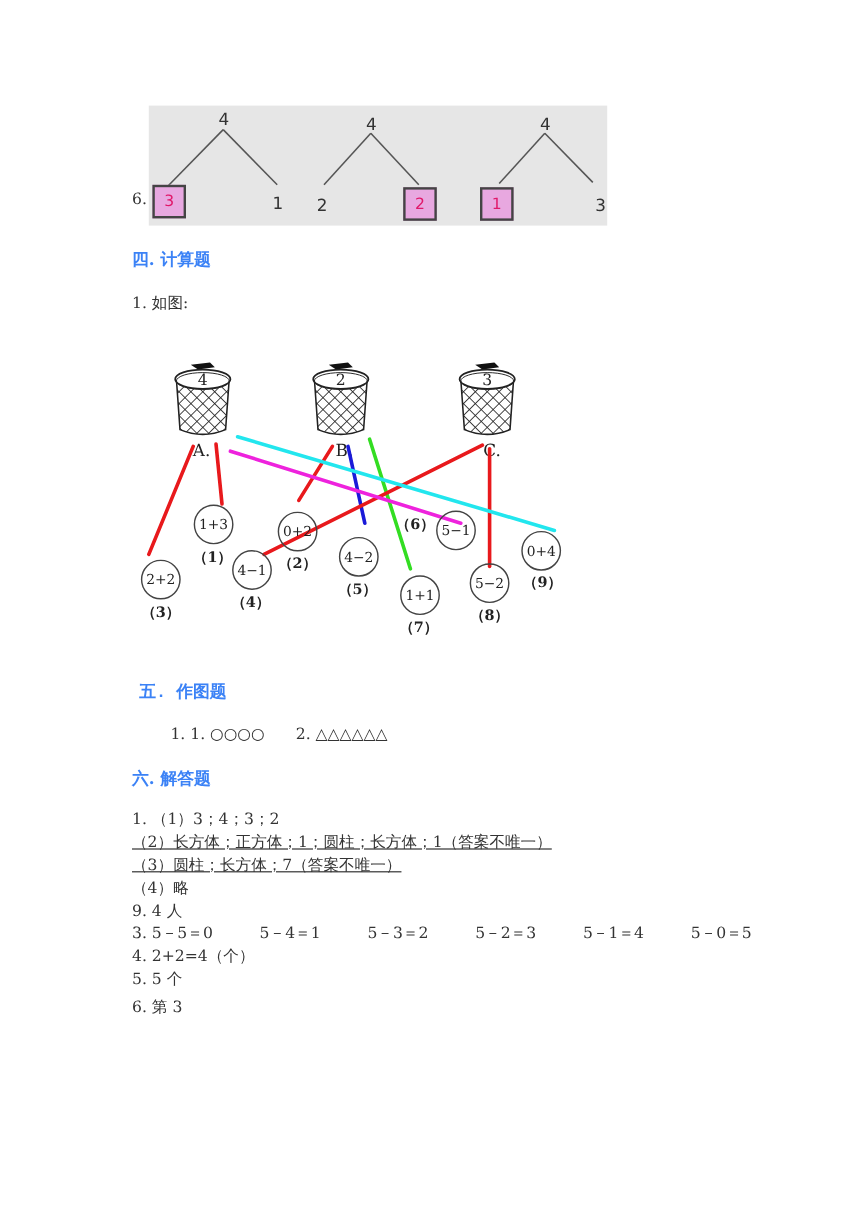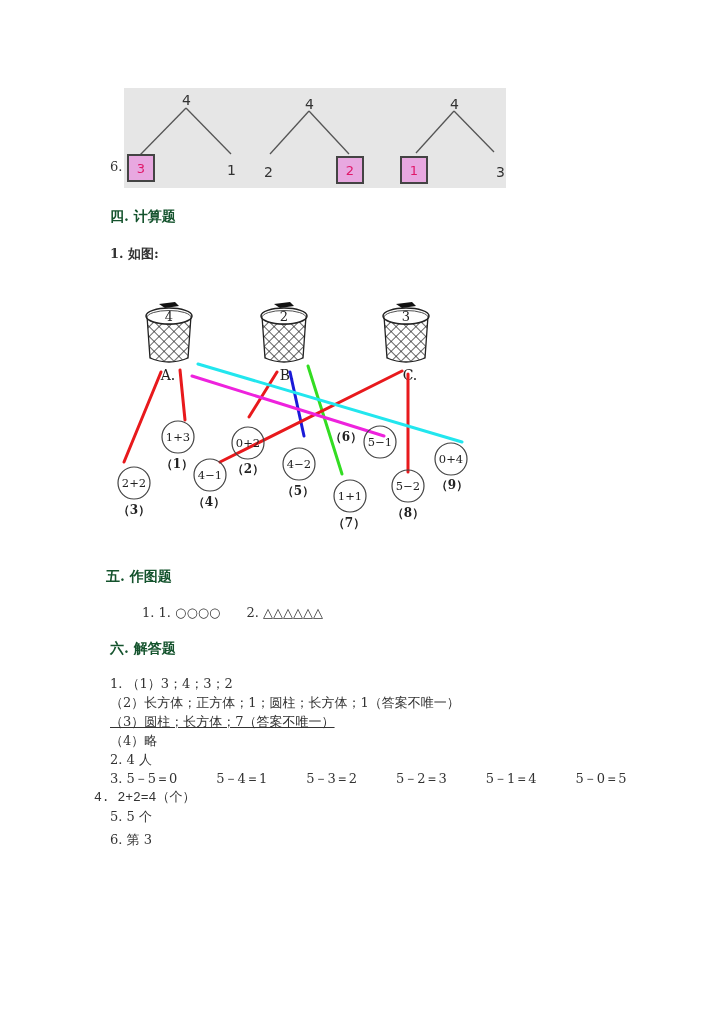--- a/index.html
+++ b/index.html
@@ -3,21 +3,21 @@
   <meta charset="utf-8">
   <style>
     html, body { margin: 0; padding: 0; background: #ffffff; }
     body {
       width: 720px; height: 1018px; position: relative; overflow: hidden;
       font-family: "DejaVu Serif", "Liberation Serif", serif;
       color: #222;
     }
     .abs { position: absolute; }
     .txt { font-size: 13px; white-space: pre; line-height: 18px; color: #333; }
-    .heading { font-size: 14px; font-weight: bold; color: #14532d; white-space: pre; }
+    .heading { font-size: 14px; font-weight: bold; color: #3b82f6; white-space: pre; }
     
     #tree-fig { left: 124px; top: 88px; width: 382px; height: 100px; background: #e6e6e6; }
     .tnum { position: absolute; font-family: "DejaVu Sans", sans-serif; font-size: 14px; color: #333; }
     .tbox {
       position: absolute; width: 28px; height: 28px; background: #e8a8e0; border: 2px solid #444;
       box-sizing: border-box; color: #e0186a; font-family: "DejaVu Sans", sans-serif; font-size: 13px;
       display: flex; align-items: center; justify-content: center;
     }
     #calc-fig { left: 112px; top: 292px; width: 372px; height: 240px; }
     .circle-label { font-family: "DejaVu Serif", serif; font-size: 11.5px; fill: #222; }
@@ -47,21 +47,21 @@
   <span class="tnum" style="left:181px; top:8px;">4</span>
   <span class="tnum" style="left:140px; top:76px;">2</span>
   <div class="tbox" style="left:212px; top:68px;">2</div>
 
   <span class="tnum" style="left:326px; top:8px;">4</span>
   <div class="tbox" style="left:276px; top:68px;">1</div>
   <span class="tnum" style="left:372px; top:76px;">3</span>
 </div>
 
 <div class="abs heading" style="left:110px; top:208px;">四. 计算题</div>
-<div class="abs txt" style="left:110px; top:245px;font-weight:bold;">1. 如图:</div>
+<div class="abs txt" style="left:110px; top:245px;">1. 如图:</div>
 
 <div id="calc-fig" class="abs">
   <svg width="372" height="240" viewBox="0 0 372 240">
     <defs>
       <pattern id="mesh" width="7" height="7" patternUnits="userSpaceOnUse" patternTransform="rotate(45)">
         <rect width="7" height="7" fill="#fff"></rect>
         <line x1="0" y1="0" x2="0" y2="7" stroke="#222" stroke-width="1.4"></line>
         <line x1="0" y1="0" x2="7" y2="0" stroke="#222" stroke-width="1.4"></line>
       </pattern>
       <g id="basket">
@@ -136,25 +136,25 @@
 
       <text class="circle-label" x="296" y="198" text-anchor="middle">5−2</text>
       <text class="paren-label" x="296" y="225" text-anchor="middle">（8）</text>
 
       <text class="circle-label" x="339" y="171" text-anchor="middle">0+4</text>
       <text class="paren-label" x="340" y="197" text-anchor="middle">（9）</text>
     </g>
   </svg>
 </div>
 
-<div class="abs heading" style="left:106px; top:568px;">五. 作图题</div>
+<div class="abs heading" style="left:116px; top:568px;font-family:Liberation Mono, monospace;">五. 作图题</div>
 <div class="abs txt" style="left:110px; top:604px;margin-left:32px;">1. 1. ○○○○　　2. △△△△△△</div>
 
 <div class="abs heading" style="left:110px; top:640px;text-align:center;">六. 解答题</div>
 <div class="abs txt" style="left:110px; top:675px;">1. （1）3；4；3；2</div>
-<div class="abs txt" style="left:110px; top:694px;">（2）长方体；正方体；1；圆柱；长方体；1（答案不唯一）</div>
+<div class="abs txt" style="left:110px; top:694px;text-decoration:underline;">（2）长方体；正方体；1；圆柱；长方体；1（答案不唯一）</div>
 <div class="abs txt" style="left:110px; top:713px;text-decoration:underline;">（3）圆柱；长方体；7（答案不唯一）</div>
 <div class="abs txt" style="left:110px; top:732px;">（4）略</div>
-<div class="abs txt" style="left:110px; top:751px;">2. 4 人</div>
+<div class="abs txt" style="left:110px; top:751px;">9. 4 人</div>
 <div class="abs txt" style="left:110px; top:770px;">3. 5－5＝0　　　5－4＝1　　　5－3＝2　　　5－2＝3　　　5－1＝4　　　5－0＝5</div>
-<div class="abs txt" style="left:94px; top:789px;font-family:Liberation Mono, monospace;">4. 2+2=4（个）</div>
+<div class="abs txt" style="left:110px; top:789px;">4. 2+2=4（个）</div>
 <div class="abs txt" style="left:110px; top:808px;">5. 5 个</div>
 <div class="abs txt" style="left:110px; top:831px;">6. 第 3</div>
 
 </body></html>

